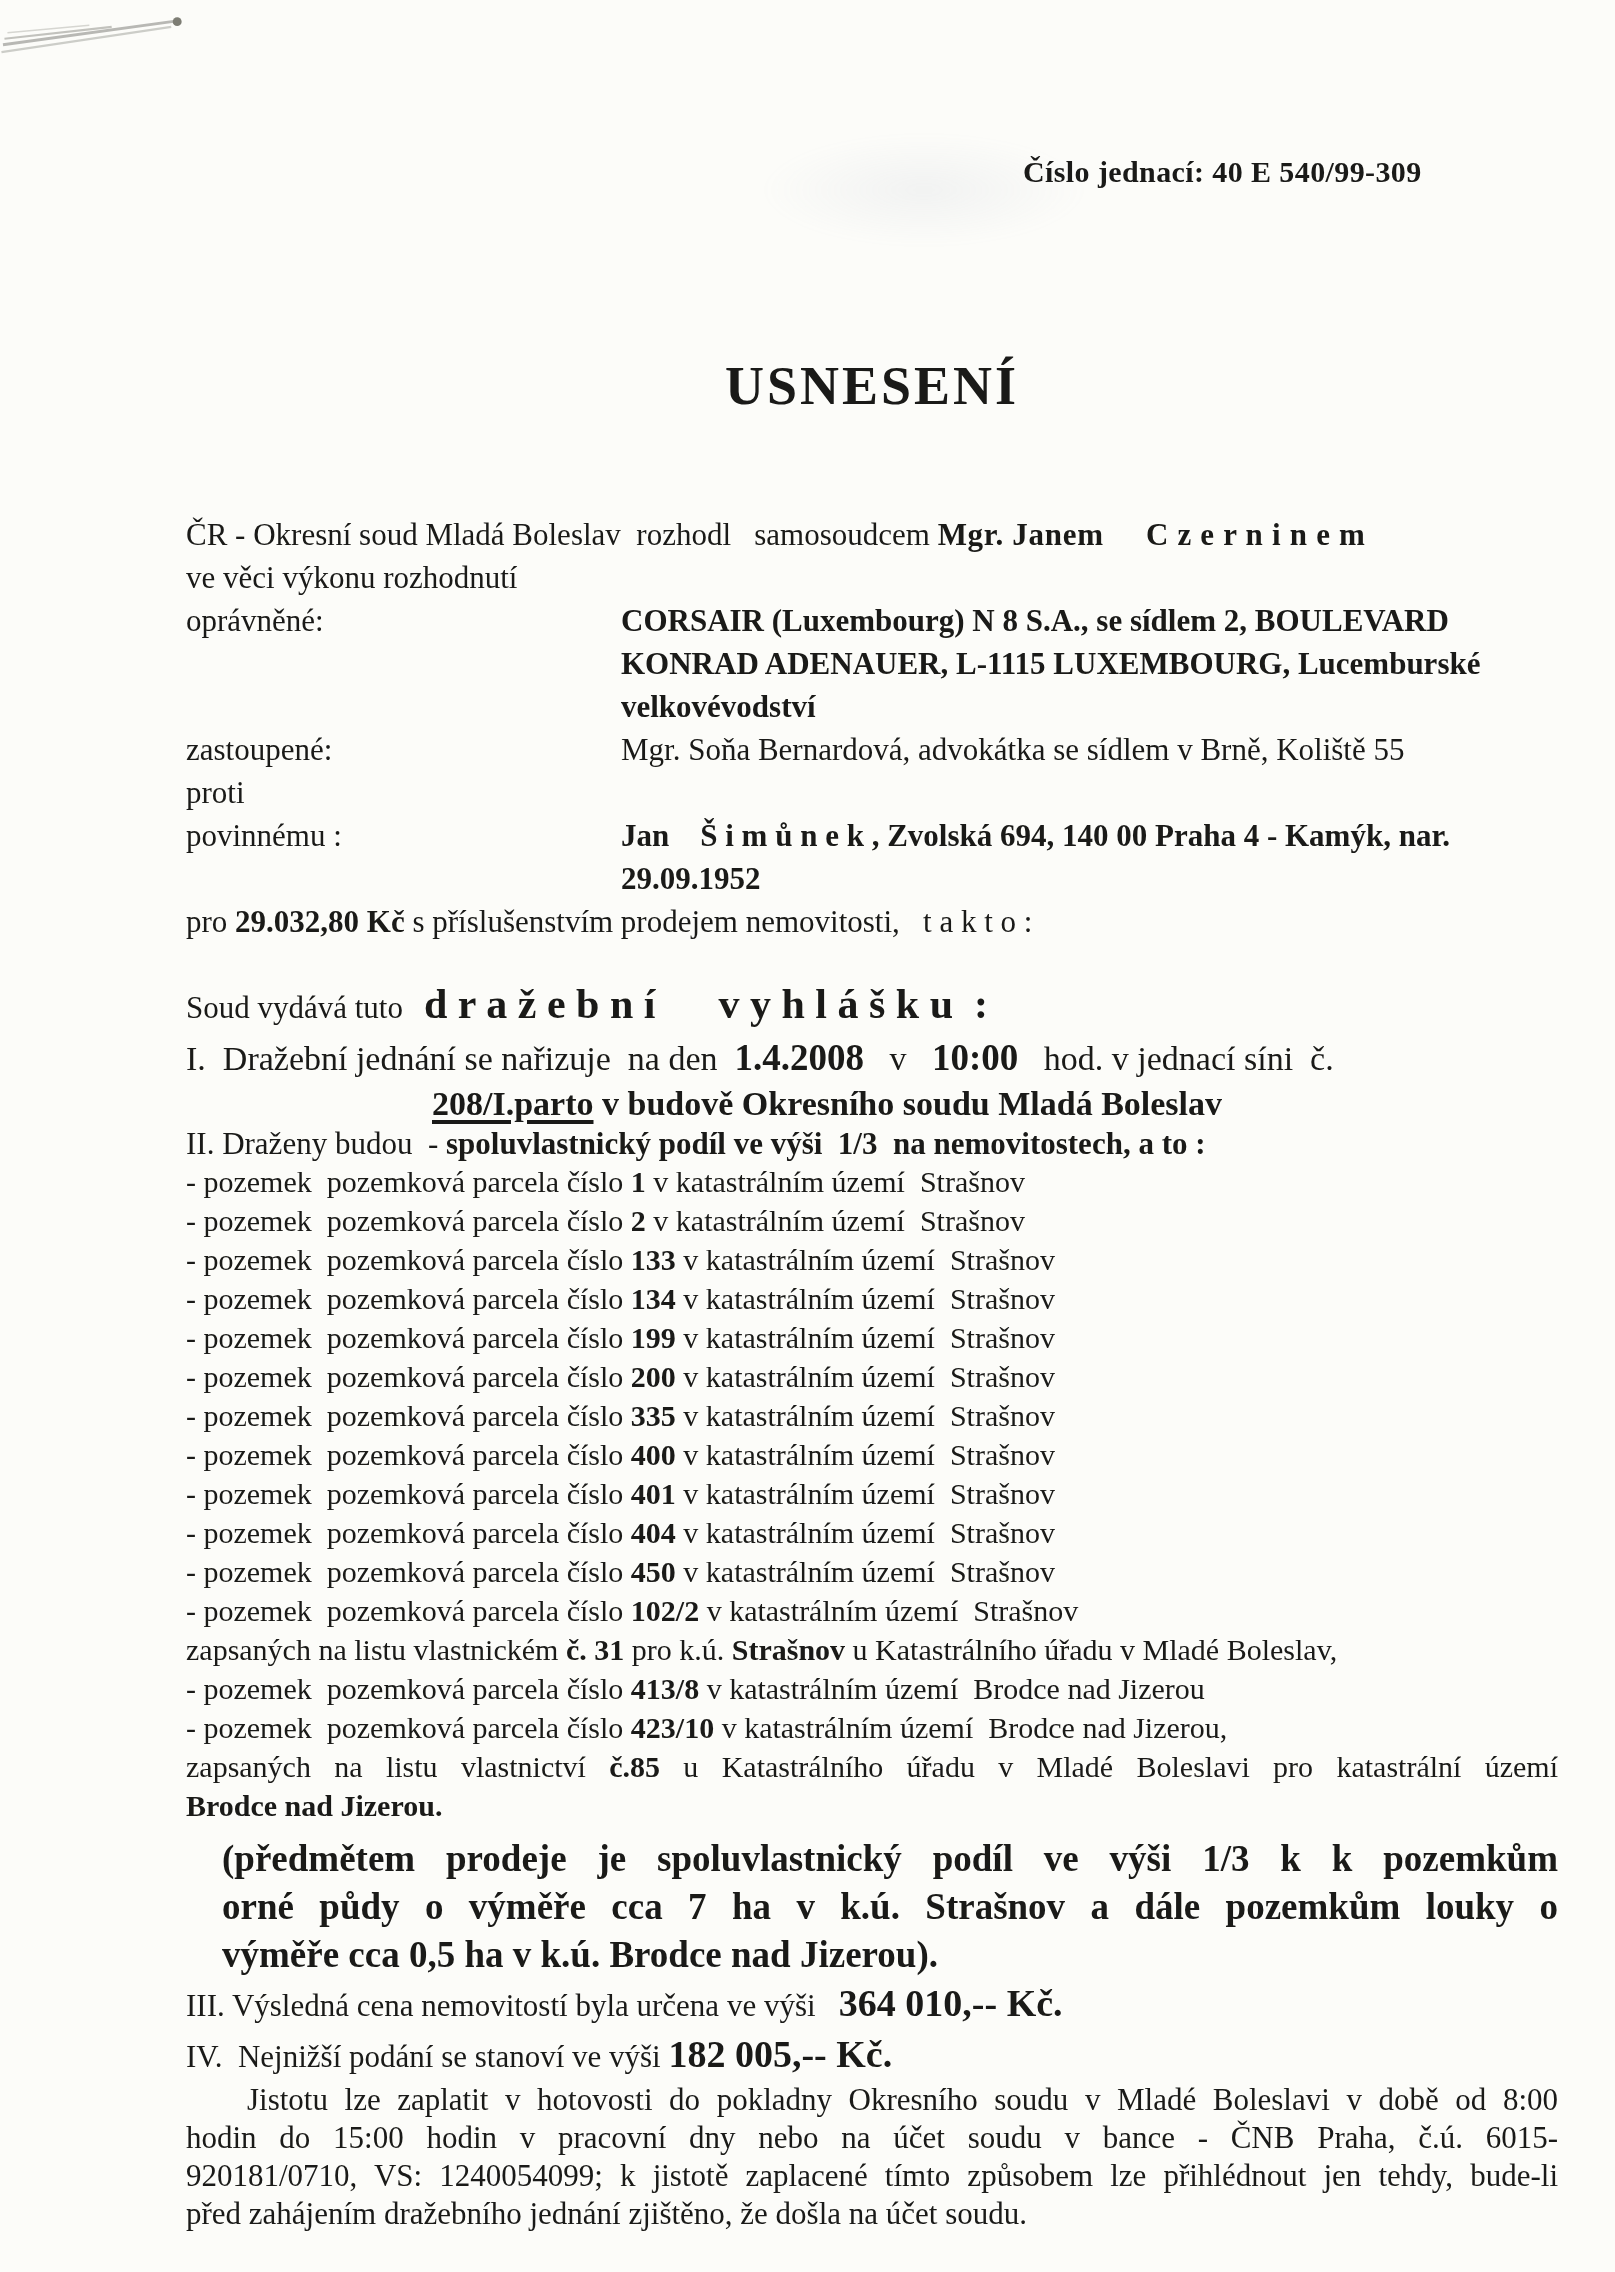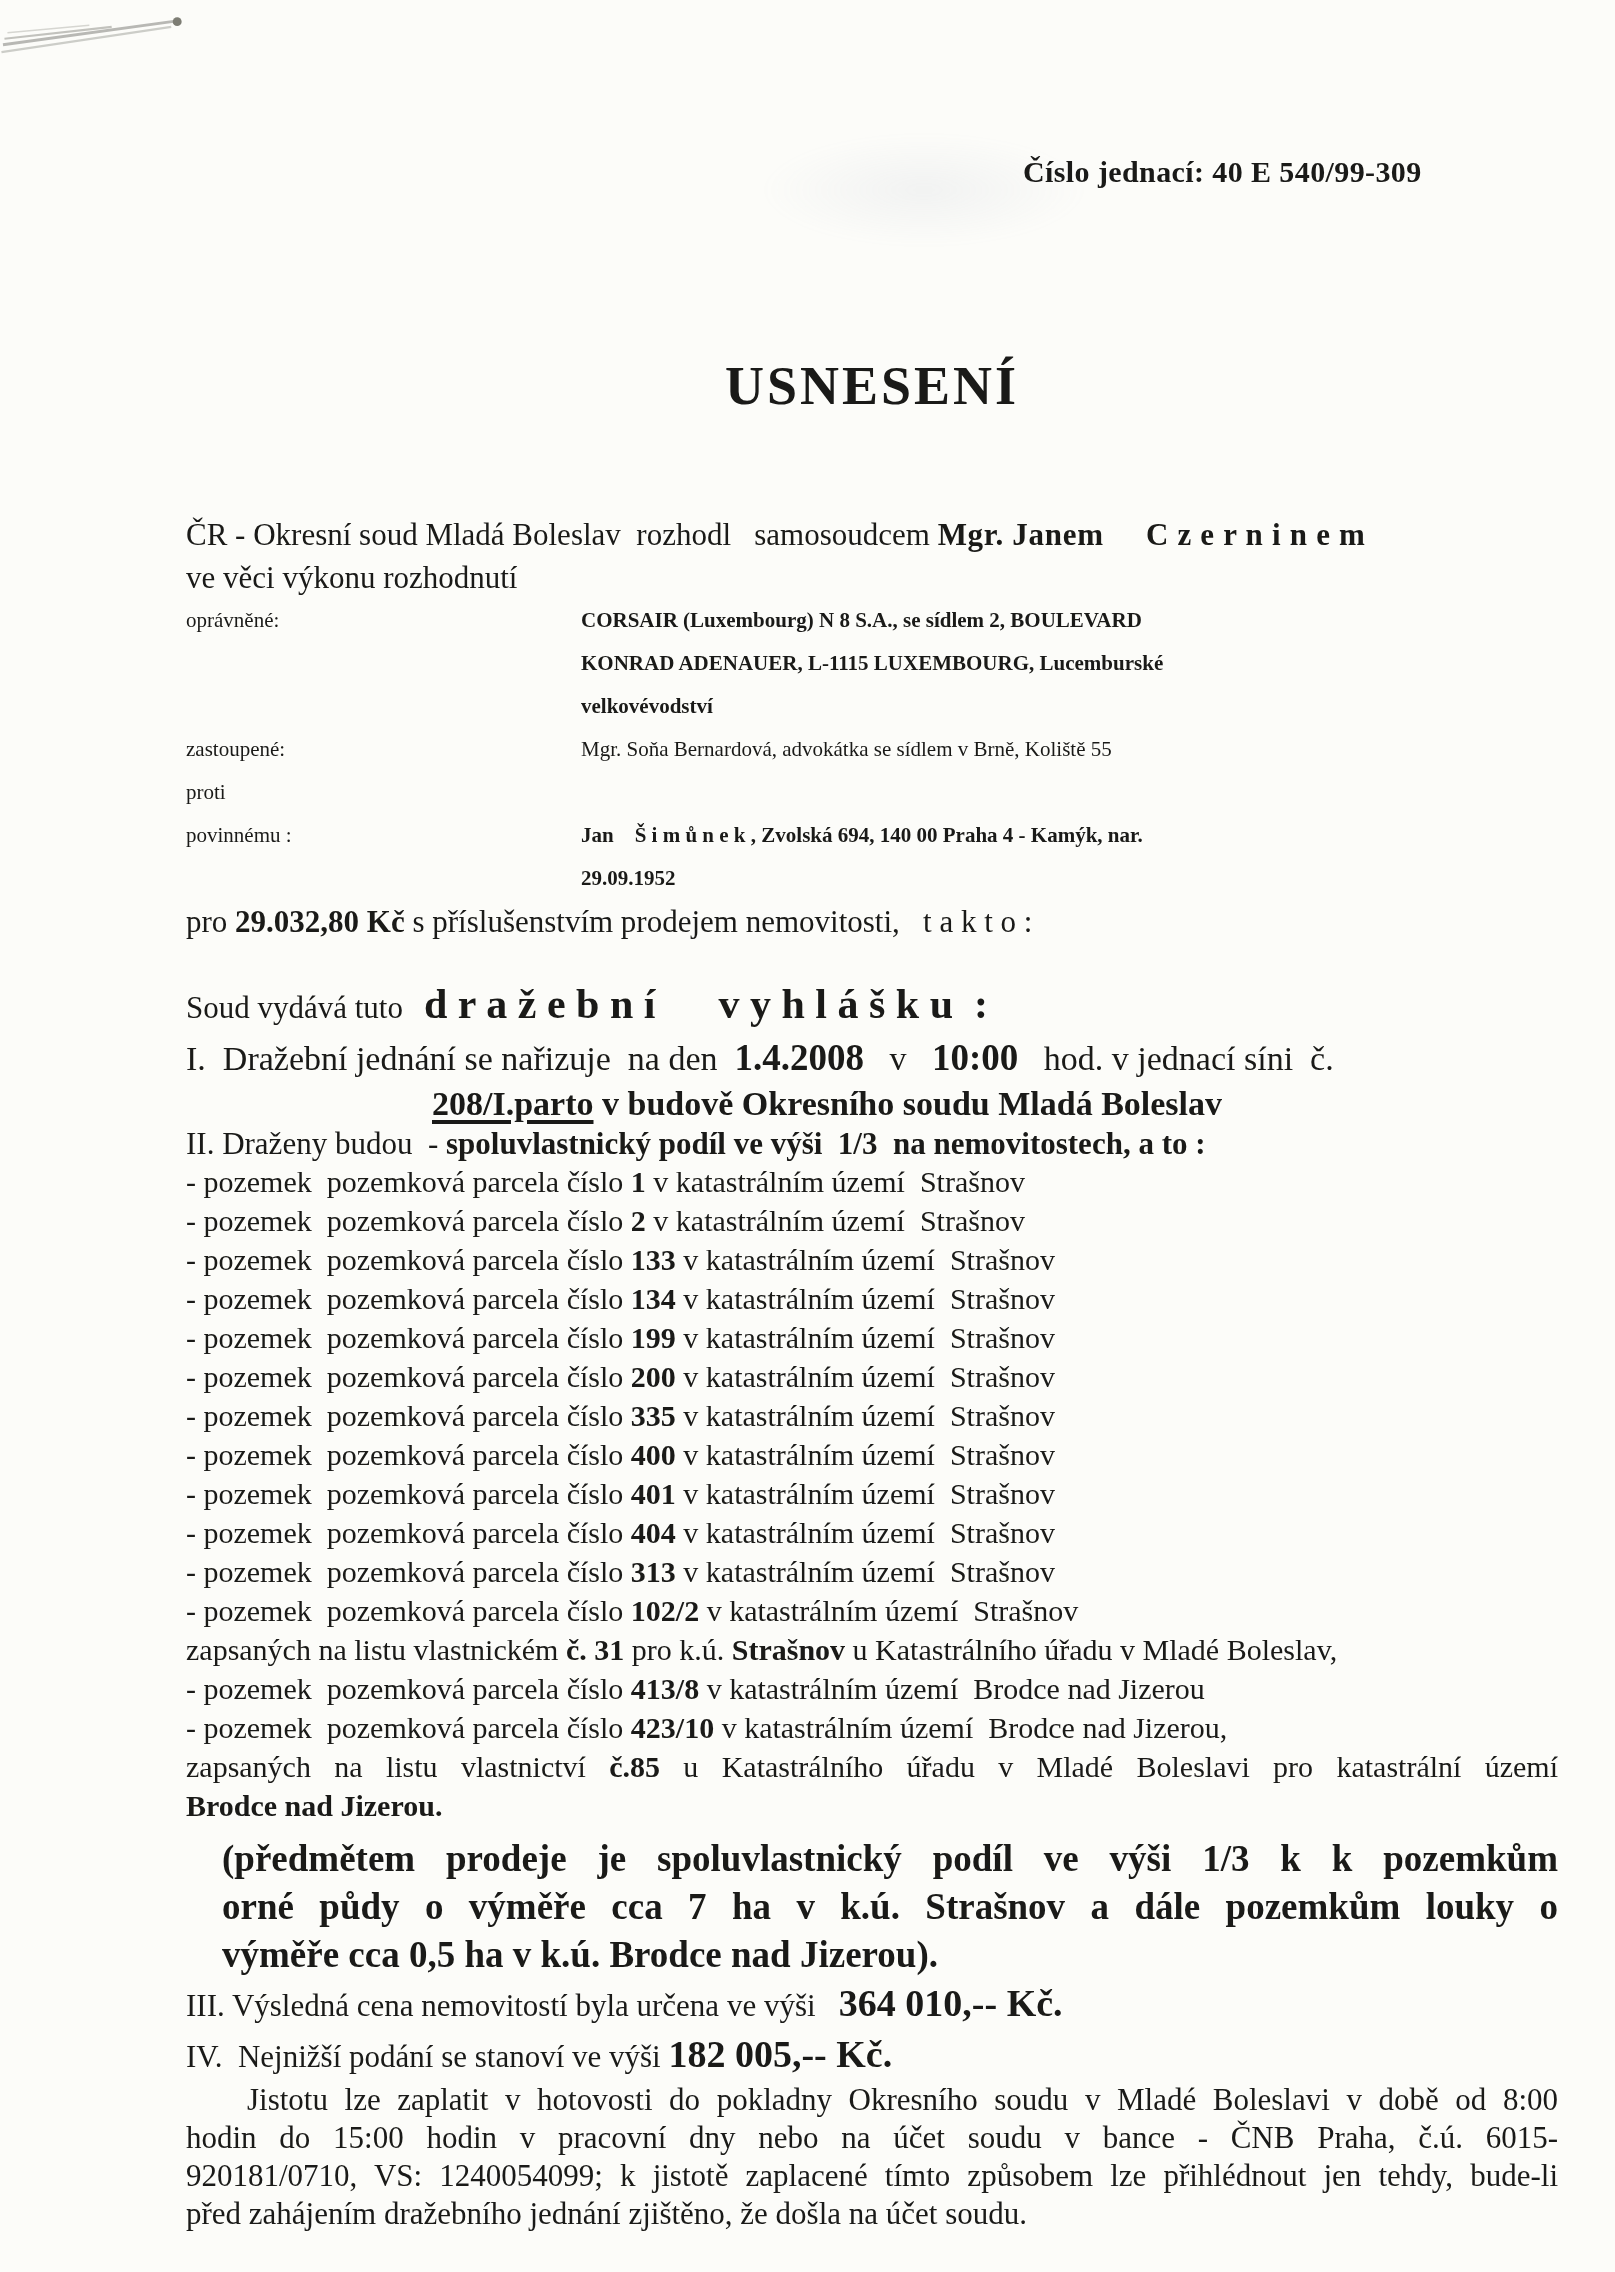--- a/index.html
+++ b/index.html
@@ -28,21 +28,21 @@
     font-size:30px;font-weight:700;white-space:pre-wrap;letter-spacing:0.4px;
   }
   
   .title{
     text-align:center;font-size:54px;font-weight:700;letter-spacing:3px;
     line-height:60px;
   }
   .intro{margin-top:97px;font-size:31px;line-height:43px;}
   .intro .sp{letter-spacing:0.7px;}
   
-  .party-row{display:flex;font-size:21px;line-height:43px;}
+  .party-row{display:flex;font-size:31px;line-height:43px;gap:40px;}
   .party-label{width:395px;flex:0 0 395px;}
   .party-value{flex:1;}
   .pro-line{font-size:31px;line-height:43px;}
   
   .vydava{font-size:31px;line-height:55px;white-space:pre-wrap;}
   .vydava .big{font-size:42px;font-weight:700;}
   .sec1{font-size:34px;line-height:46px;white-space:pre-wrap;}
   .sec1 .date{font-size:37px;font-weight:700;text-decoration-thickness:3.7px;text-underline-offset:5.2px;}
   .sec1 .time{font-size:37px;font-weight:700;}
   .room{font-size:34px;line-height:43px;font-weight:700;margin-left:246px;white-space:pre-wrap;}
@@ -138,21 +138,21 @@
         <div class="parcel-row"><span>- pozemek  pozemková parcela číslo </span><span class="b">200</span><span> v katastrálním území  </span><span>Strašnov</span></div>
 
         <div class="parcel-row"><span>- pozemek  pozemková parcela číslo </span><span class="b">335</span><span> v katastrálním území  </span><span>Strašnov</span></div>
 
         <div class="parcel-row"><span>- pozemek  pozemková parcela číslo </span><span class="b">400</span><span> v katastrálním území  </span><span>Strašnov</span></div>
 
         <div class="parcel-row"><span>- pozemek  pozemková parcela číslo </span><span class="b">401</span><span> v katastrálním území  </span><span>Strašnov</span></div>
 
         <div class="parcel-row"><span>- pozemek  pozemková parcela číslo </span><span class="b">404</span><span> v katastrálním území  </span><span>Strašnov</span></div>
 
-        <div class="parcel-row"><span>- pozemek  pozemková parcela číslo </span><span class="b">313</span><span> v katastrálním území  </span><span>Strašnov</span></div>
+        <div class="parcel-row"><span>- pozemek  pozemková parcela číslo </span><span class="b">450</span><span> v katastrálním území  </span><span>Strašnov</span></div>
 
         <div class="parcel-row"><span>- pozemek  pozemková parcela číslo </span><span class="b">102/2</span><span> v katastrálním území  </span><span>Strašnov</span></div>
       </div>
 
     <div class="note"><span>zapsaných na listu vlastnickém </span><span class="b">č. 31</span><span> pro k.ú. </span><span class="b">Strašnov</span><span> u Katastrálního úřadu v Mladé Boleslav,</span></div>
 
     <div>
 
         <div class="parcel-row"><span>- pozemek  pozemková parcela číslo </span><span class="b">413/8</span><span> v katastrálním území  </span><span>Brodce nad Jizerou</span></div>
 

